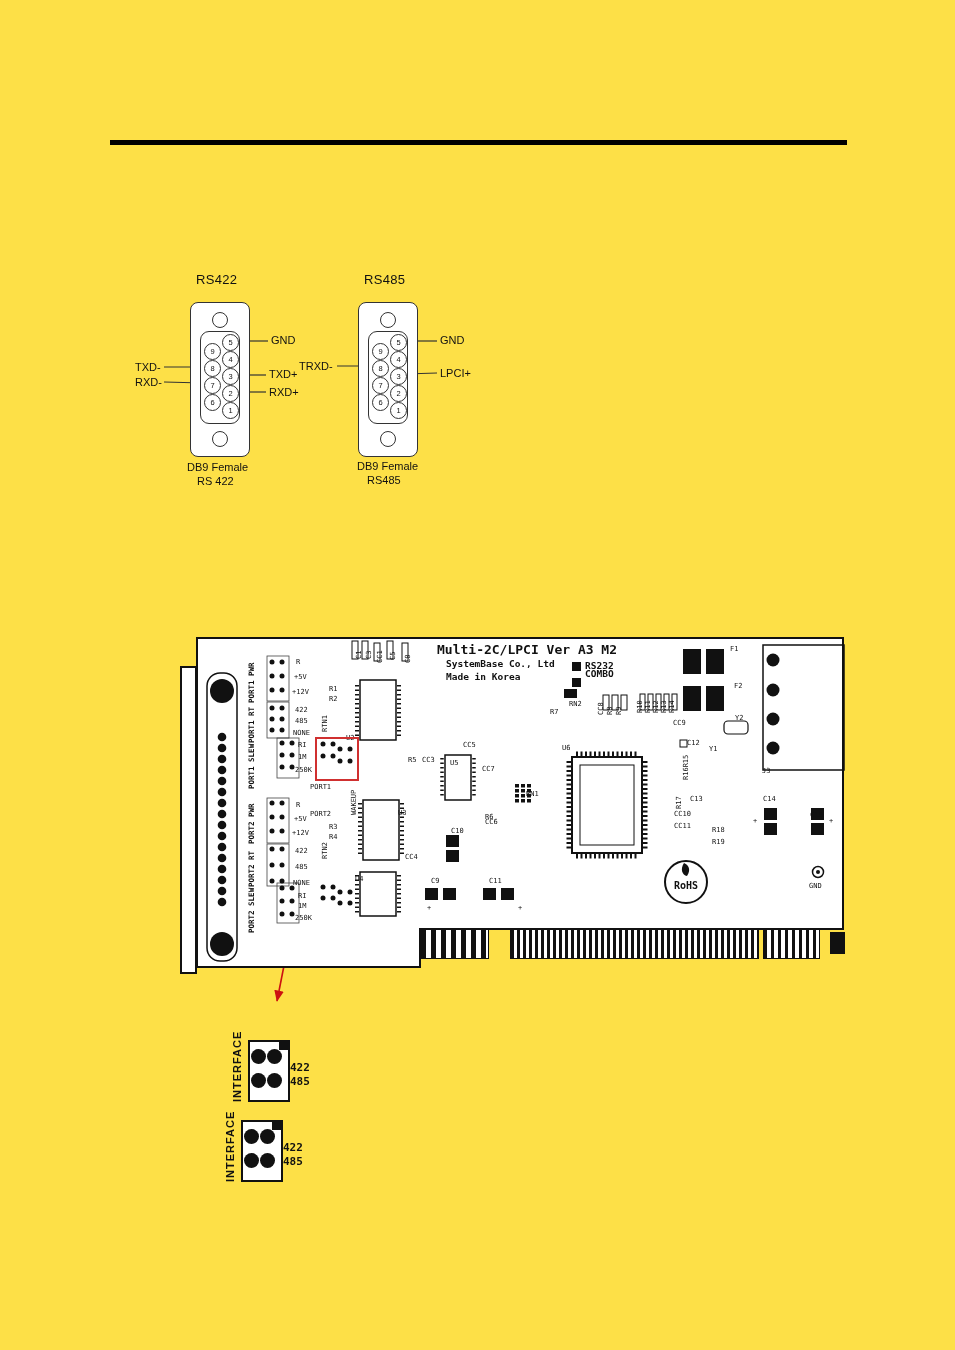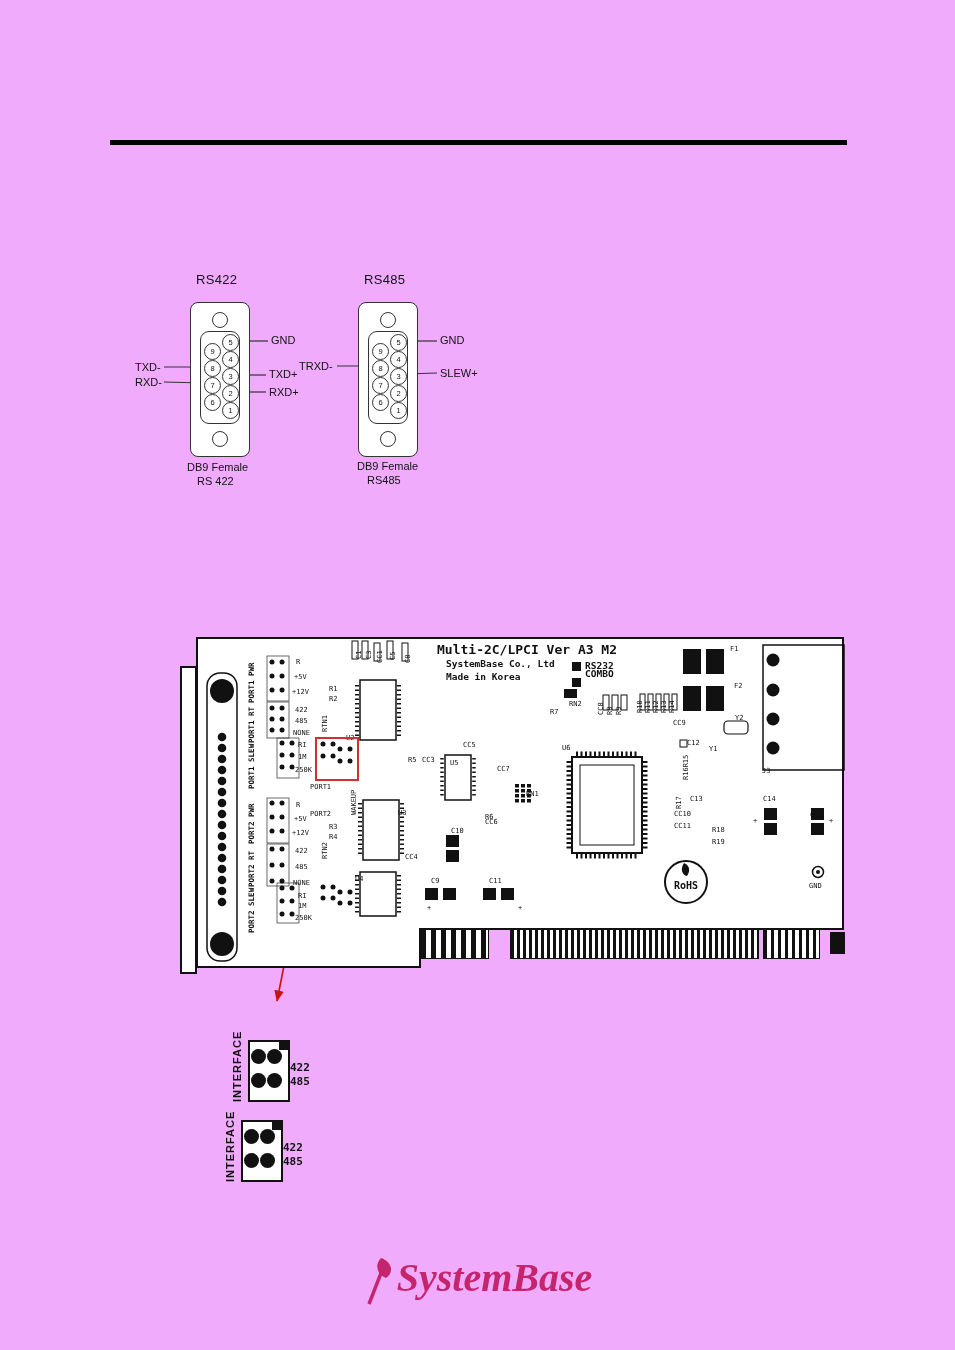--- a/index.html
+++ b/index.html
@@ -1,17 +1,17 @@
 <!DOCTYPE html>
 <html><head>
 <meta charset="utf-8">
 <style>
   html,body{margin:0;padding:0;}
   body{width:955px;height:1350px;position:relative;background:#fff;font-family:"Liberation Sans",sans-serif;color:#111;}
-  .page{position:absolute;left:0;top:0;width:955px;height:1350px;overflow:hidden;background:#f0abfc;}
+  .page{position:absolute;left:0;top:0;width:955px;height:1350px;overflow:hidden;background:#fde047;}
   .top-rule{position:absolute;left:110px;top:140px;width:737px;height:5px;background:#000;}
   .overlay{position:absolute;left:0;top:0;pointer-events:none;}
   .conn-title{position:absolute;font-size:13px;letter-spacing:.3px;white-space:nowrap;}
   .shell{position:absolute;width:58px;height:153px;border:1.5px solid #333;border-radius:8px;background:#fff;}
   .dshape{position:absolute;width:38px;height:91px;border:1.5px solid #333;border-radius:9px;background:#fff;}
   .screw{position:absolute;width:14px;height:14px;border:1.3px solid #333;border-radius:50%;background:#fff;}
   .pin{position:absolute;width:15px;height:15px;border:1px solid #333;border-radius:50%;background:#fff;display:flex;align-items:center;justify-content:center;font-size:7.5px;line-height:1;}
   .lbl{position:absolute;font-size:11px;white-space:nowrap;}
   .cap{position:absolute;font-size:11px;white-space:nowrap;}
   .pcb{position:absolute;left:180px;top:637px;width:665px;height:340px;}
@@ -126,21 +126,21 @@
   <div class="pin" style="left:372px;top:360px">
       <span>8</span>
     </div>
   <div class="pin" style="left:372px;top:377px">
       <span>7</span>
     </div>
   <div class="pin" style="left:372px;top:394px">
       <span>6</span>
     </div>
   <span class="lbl" style="left:440px;top:334px">GND</span>
-  <span class="lbl" style="left:440px;top:367px">SLEW+</span>
+  <span class="lbl" style="left:440px;top:367px">LPCI+</span>
   <span class="lbl" style="left:299px;top:360px">TRXD-</span>
   <span class="cap" style="left:357px;top:460px">DB9 Female</span>
   <span class="cap" style="left:367px;top:474px">RS485</span>
 
   <div class="pcb">
     <svg width="665" height="340">
 
       <path d="M17,1 H663 V292 H240 V330 H17 Z" fill="#fff" stroke="#111" stroke-width="2"></path>
 
       <rect x="1" y="30" width="15" height="306" fill="#fff" stroke="#111" stroke-width="2"></rect>
@@ -376,21 +376,21 @@
       <span class="pcb-label rot" style="left: 210px; top: 23px;">C5</span>
       <span class="pcb-label rot" style="left: 225px; top: 26px;">C8</span>
       <span class="pcb-label" style="left: 149px; top: 49px;">R1</span>
       <span class="pcb-label" style="left: 149px; top: 59px;">R2</span>
       <span class="pcb-label rot" style="left: 142px; top: 95px;">RTN1</span>
       <span class="pcb-label" style="left: 166px; top: 98px;">U2</span>
       <span class="pcb-label" style="left: 242px; top: 96px; margin-top: 24px;">CC3</span>
       <span class="pcb-label" style="left: 283px; top: 105px;">CC5</span>
       <span class="pcb-label" style="left: 228px; top: 120px;">R5</span>
       <span class="pcb-label" style="left: 270px; top: 123px;">U5</span>
-      <span class="pcb-label" style="left: 317px; top: 129px;">CC7</span>
+      <span class="pcb-label" style="left: 302px; top: 129px;">CC7</span>
       <span class="pcb-label" style="left: 346px; top: 154px;">RN1</span>
       <span class="pcb-label" style="left: 130px; top: 147px;">PORT1</span>
       <span class="pcb-label" style="left: 130px; top: 174px; text-align: right;">PORT2</span>
       <span class="pcb-label rot" style="left: 171px; top: 178px;">WAKEUP</span>
       <span class="pcb-label rot" style="left: 142px; top: 222px;">RTN2</span>
       <span class="pcb-label" style="left: 149px; top: 187px;">R3</span>
       <span class="pcb-label" style="left: 149px; top: 197px;">R4</span>
       <span class="pcb-label" style="left: 218px; top: 173px;">U3</span>
       <span class="pcb-label" style="left: 305px; top: 177px;">R6</span>
       <span class="pcb-label" style="left: 305px; top: 182px;">CC6</span>
@@ -446,21 +446,14 @@
   <span class="vlabel" style="left:224px;top:1182px">INTERFACE</span>
   <div class="zbox" style="left:241px;top:1120px"></div>
   <div class="zsq" style="left:272px;top:1120px"></div>
   <div class="zdot" style="left:244px;top:1129px"></div>
   <div class="zdot" style="left:260px;top:1129px"></div>
   <div class="zdot" style="left:244px;top:1153px"></div>
   <div class="zdot" style="left:260px;top:1153px"></div>
   <span class="zopt" style="left:283px;top:1141px">422</span>
   <span class="zopt" style="left:283px;top:1155px">485</span>
 
-  <div class="logo">
-    <svg width="34" height="50" viewBox="0 0 34 50">
-      <path d="M6 48 L20 12" stroke="#c5256d" stroke-width="3.5" fill="none"></path>
-      <path d="M18 2 C28 5 32 16 23 22 C13 18 12 8 18 2 Z" fill="#c5256d"></path>
-    </svg>
-    <span class="logo-text" style="color: rgb(197, 37, 109);">SystemBase</span>
-  </div>
 
 </div>
 
 </body></html>

